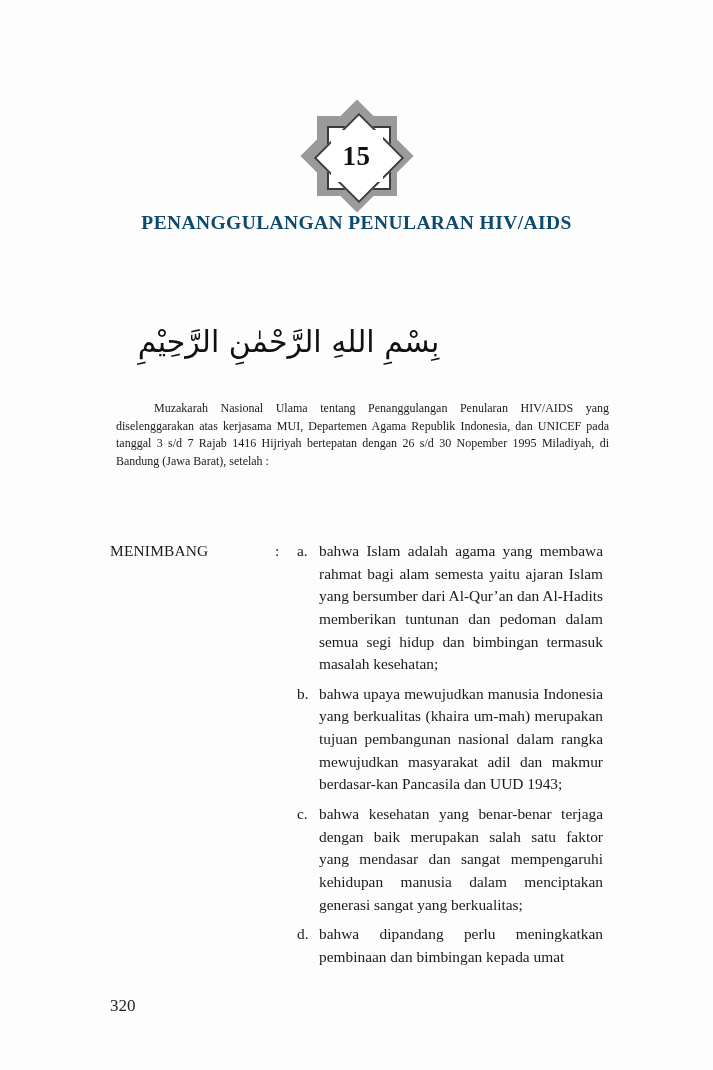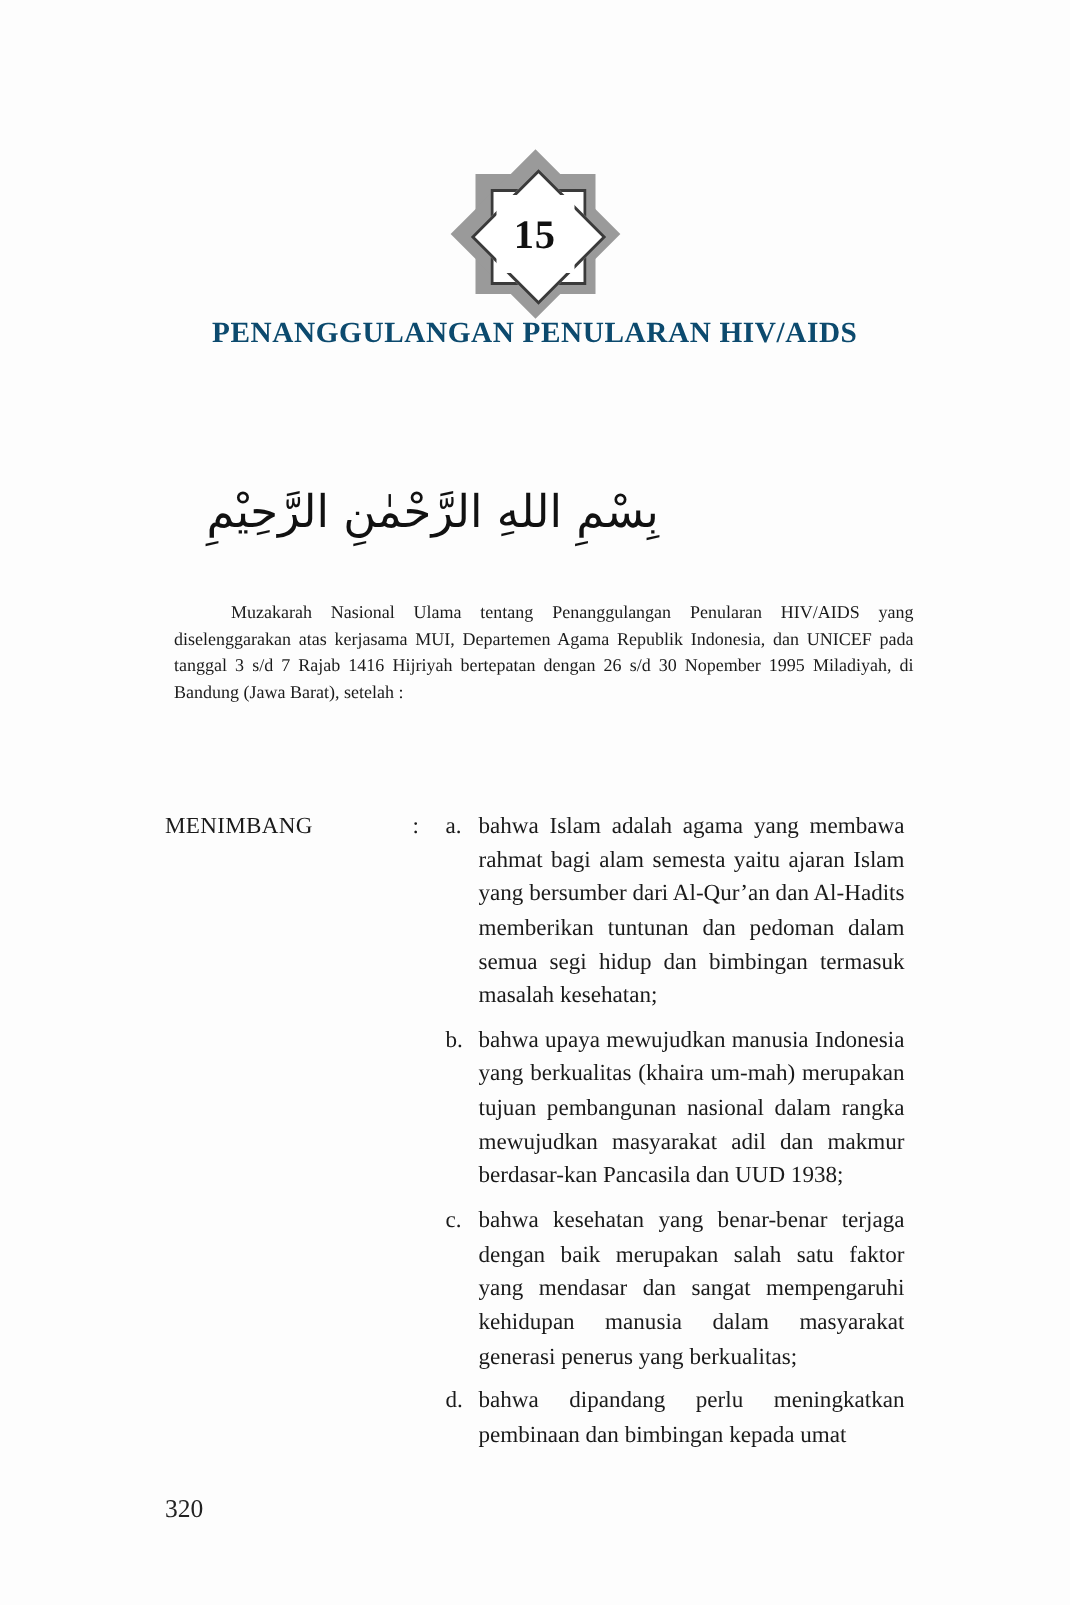--- a/index.html
+++ b/index.html
@@ -218,26 +218,26 @@
       <div class="clause-colon">:</div>
       <div class="clause-items">
 
         <div class="item">
           <div class="item-marker">a.</div>
           <div class="item-text">bahwa Islam adalah agama yang membawa rahmat bagi alam semesta yaitu ajaran Islam yang bersumber dari Al-Qur’an dan Al-Hadits memberikan tuntunan dan pedoman dalam semua segi hidup dan bimbingan termasuk masalah kesehatan;</div>
         </div>
 
         <div class="item">
           <div class="item-marker">b.</div>
-          <div class="item-text">bahwa upaya mewujudkan manusia Indonesia yang berkualitas (khaira um-mah) merupakan tujuan pembangunan nasional dalam rangka mewujudkan masyarakat adil dan makmur berdasar-kan Pancasila dan UUD 1938;</div>
+          <div class="item-text">bahwa upaya mewujudkan manusia Indonesia yang berkualitas (khaira um-mah) merupakan tujuan pembangunan nasional dalam rangka mewujudkan masyarakat adil dan makmur berdasar-kan Pancasila dan UUD 1943;</div>
         </div>
 
         <div class="item">
           <div class="item-marker">c.</div>
-          <div class="item-text">bahwa kesehatan yang benar-benar terjaga dengan baik merupakan salah satu faktor yang mendasar dan sangat mempengaruhi kehidupan manusia dalam masyarakat generasi penerus yang berkualitas;</div>
+          <div class="item-text">bahwa kesehatan yang benar-benar terjaga dengan baik merupakan salah satu faktor yang mendasar dan sangat mempengaruhi kehidupan manusia dalam menciptakan generasi sangat yang berkualitas;</div>
         </div>
 
         <div class="item">
           <div class="item-marker">d.</div>
           <div class="item-text last-nojust">bahwa dipandang perlu meningkatkan pembinaan dan bimbingan kepada umat</div>
         </div>
 
       </div>
     </div>
   </div>

